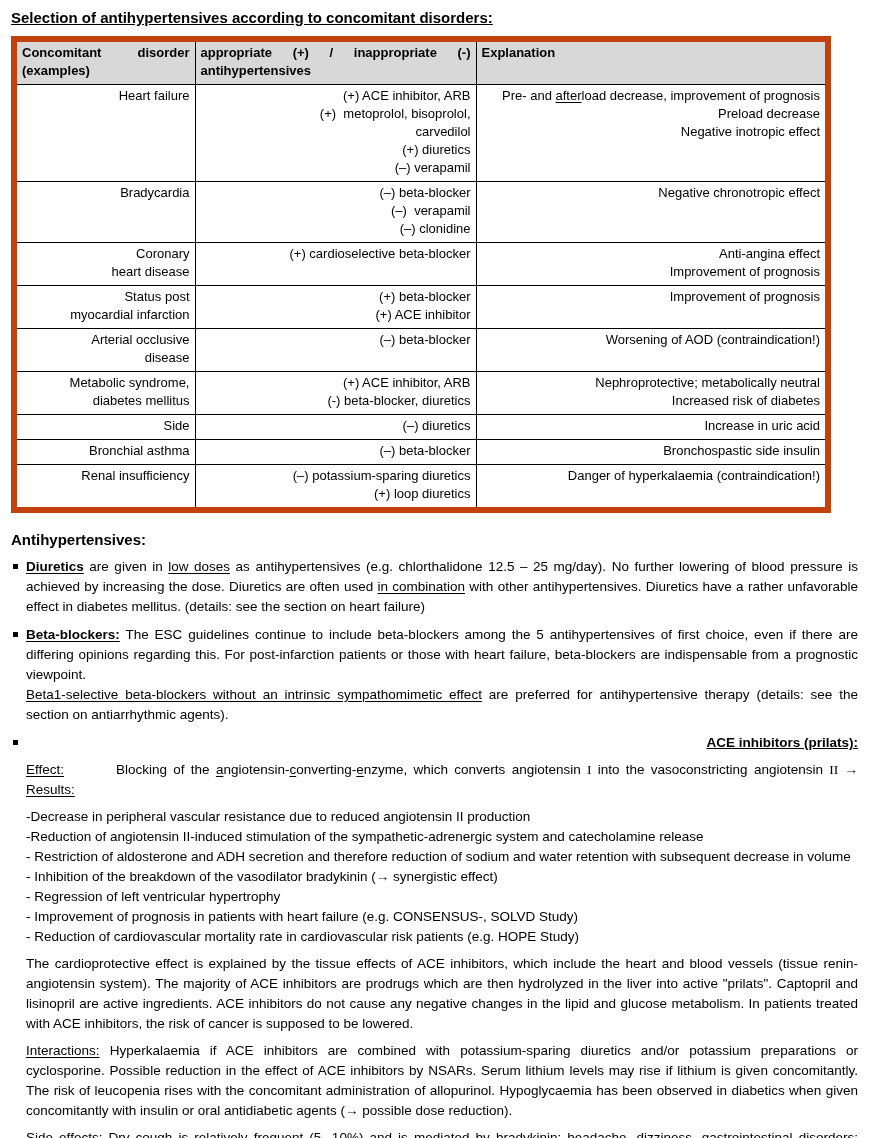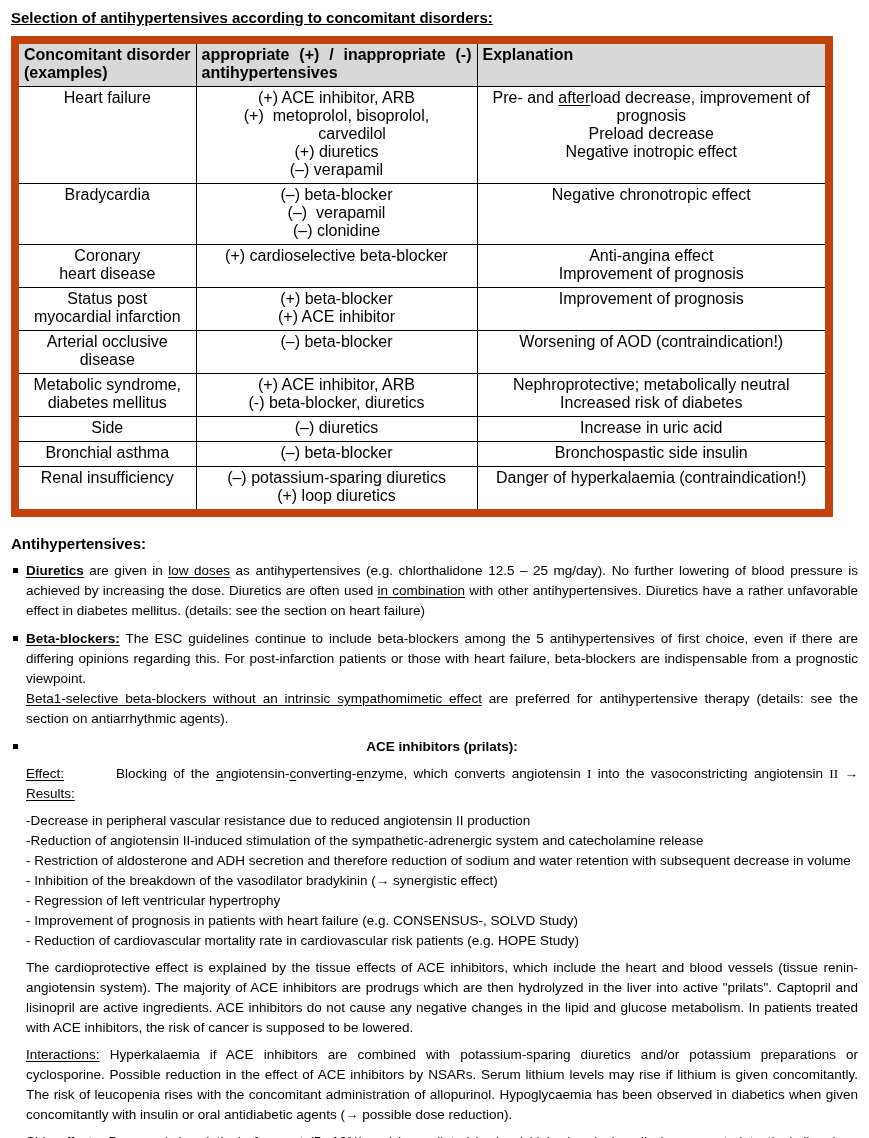--- a/index.html
+++ b/index.html
@@ -15,36 +15,36 @@
     font-size: 15px;
     font-weight: bold;
     text-decoration: underline;
     margin: 2px 0 10px 0;
   }
 
   table.tbl {
     border-collapse: collapse;
     table-layout: fixed;
     width: 814px;
-    border: 8px solid #c2410c;
-    font-size: 16px;
+    border: 6px solid #c2410c;
+    font-size: 13px;
     line-height: 18px;
   }
   table.tbl th, table.tbl td {
     border: 1px solid #000;
     vertical-align: top;
     padding: 2px 5px 4px 5px;
   }
   table.tbl th {
     background: #d8d8d8;
     font-weight: bold;
     text-align: justify;
     height: 42px;
   }
-  table.tbl td { text-align: center; }
+  table.tbl td { text-align: right; }
   .w1 { width: 181px; }
   .w2 { width: 281px; }
   .w3 { width: 352px; }
 
   .section-heading {
     font-size: 15px;
     font-weight: bold;
     margin: 18px 0 9px 0;
   }
 
@@ -58,21 +58,22 @@
   .sq {
     position: absolute;
     left: 2px;
     top: 7px;
     width: 5px;
     height: 5px;
     background: #000;
   }
   .ace-heading {
     font-weight: bold;
-    text-align: center;
+    text-decoration: underline;
+    text-align: right;
   }
   .sub { margin: 7px 0; text-align: justify; }
   .sub:last-child { margin-bottom: 0; }
   .results { margin: 2px 0 5px 0; }
   .result-line {
     padding-left: 12px;
     text-indent: -12px;
     text-align: justify;
   }
   .tab { display: inline-block; width: 52px; }

